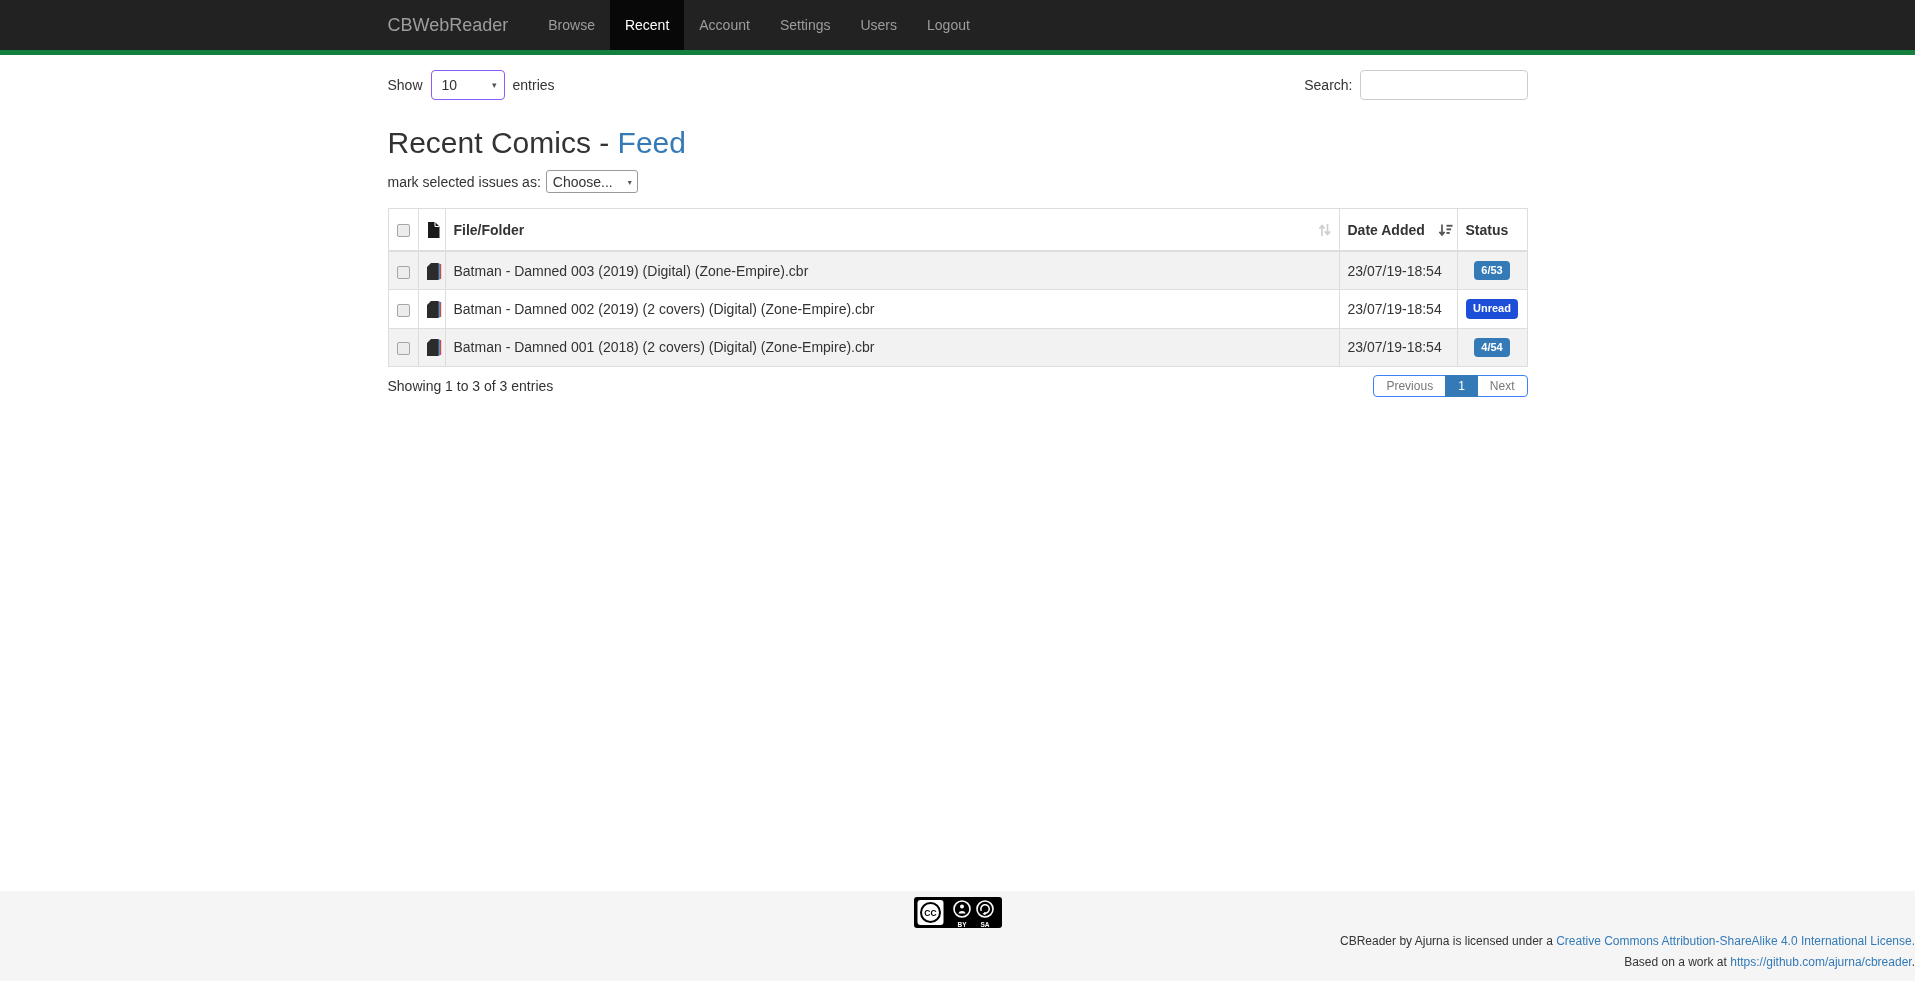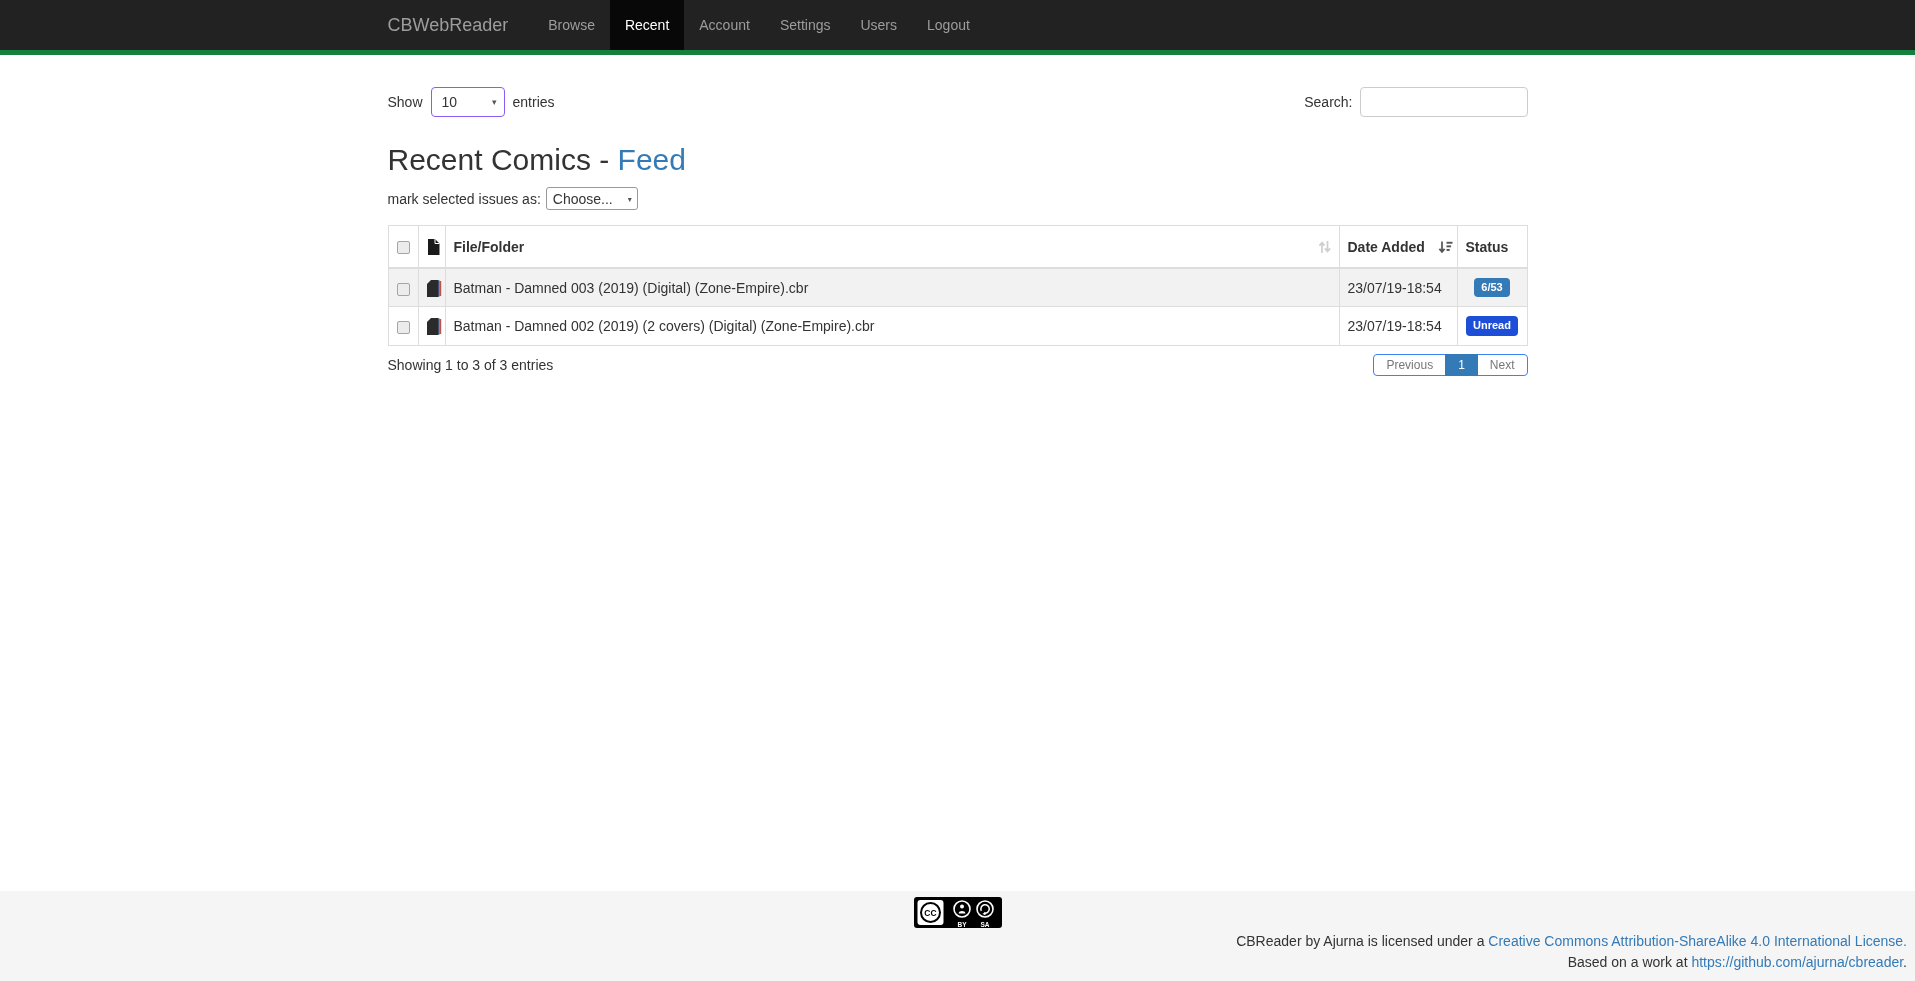--- a/index.html
+++ b/index.html
@@ -33,21 +33,21 @@
     font-size: 14px; line-height: 20px;
   }
   .breadcrumb-bar a { color: #337ab7; text-decoration: none; }
   .breadcrumb-bar .sep { color: #ccc; margin: 0 6px; }
   .breadcrumb-bar .current { color: #777; }
 
   
   main { flex: 1 1 auto; }
   .main-inner { padding-top: 15px; }
 
-  .dt-controls { display: flex; justify-content: space-between; align-items: center; margin-top: 17px; }
+  .dt-controls { display: flex; justify-content: space-between; align-items: center; }
   .length-ctl { display: flex; align-items: center; gap: 8px; }
   .select-wrap { position: relative; display: inline-block; }
   .select-wrap select {
     appearance: none; -webkit-appearance: none; -moz-appearance: none;
     background: #fff; border: 1px solid #8b5cf6; border-radius: 4px;
     font-family: "Liberation Sans", sans-serif; font-size: 14px; color: #333;
     height: 30px; width: 74px; padding: 4px 22px 4px 10px; cursor: pointer;
   }
   .select-wrap .arrow {
     position: absolute; right: 8px; top: 50%; transform: translateY(-50%);
@@ -108,21 +108,21 @@
   }
   ul.pagination li:first-child a { border-radius: 4px 0 0 4px; margin-left: 0; }
   ul.pagination li:last-child a { border-radius: 0 4px 4px 0; }
   ul.pagination li.active a { background: #337ab7; border-color: #337ab7; color: #fff; position: relative; }
 
   
   footer {
     background: #f5f5f5; text-align: right; padding: 4px 0 8px; flex-shrink: 0;
   }
   footer .cc-badge { display: block; margin: 2px auto 3px; cursor: pointer; }
-  footer .f-line { font-size: 14px; line-height: 20px; margin: 1px 8px; color: #333; }
+  footer .f-line { font-size: 12px; line-height: 20px; margin: 1px 0; color: #333; }
   footer a { color: #337ab7; text-decoration: none; }
 </style>
 </head>
 <body>
 
 <div class="page">
 
   <nav class="navbar">
     <div class="container">
       <a class="brand">CBWebReader</a>
@@ -247,20 +247,35 @@
                 <svg width="15" height="17" viewBox="0 0 15 17">
                     <rect x="12.6" y="1" width="1.6" height="15" fill="#c0504d"></rect>
                     <rect x="11" y="0.5" width="1.8" height="16" fill="#4a7ebb"></rect>
                     <path d="M0 4 L4 0 H11.5 V17 H0 Z" fill="#2b2b2b"></path>
                   </svg>
               </span>
             </td>
             <td class="c-file">Batman - Damned 002 (2019) (2 covers) (Digital) (Zone-Empire).cbr</td>
             <td class="c-date">23/07/19-18:54</td>
             <td class="c-status"><span class="status-badge" data-type="default">Unread</span></td>
+          </tr>
+          <tr>
+            <td><input type="checkbox" class="cb" style=""></td>
+            <td>
+              <span class="icon-wrap">
+                <svg width="15" height="17" viewBox="0 0 15 17">
+                    <rect x="12.6" y="1" width="1.6" height="15" fill="#c0504d"></rect>
+                    <rect x="11" y="0.5" width="1.8" height="16" fill="#4a7ebb"></rect>
+                    <path d="M0 4 L4 0 H11.5 V17 H0 Z" fill="#2b2b2b"></path>
+                  </svg>
+              </span>
+            </td>
+            <td class="c-file">Batman - Damned 001 (2018) (2 covers) (Digital) (Zone-Empire).cbr</td>
+            <td class="c-date">23/07/19-18:54</td>
+            <td class="c-status"><span class="status-badge" data-type="primary">4/54</span></td>
           </tr>
         </tbody>
       </table>
 
       <div class="dt-footer">
         <div class="dt-info">Showing 1 to 3 of 3 entries</div>
         <ul class="pagination">
           <li>
               <a>Previous</a>
             </li>

